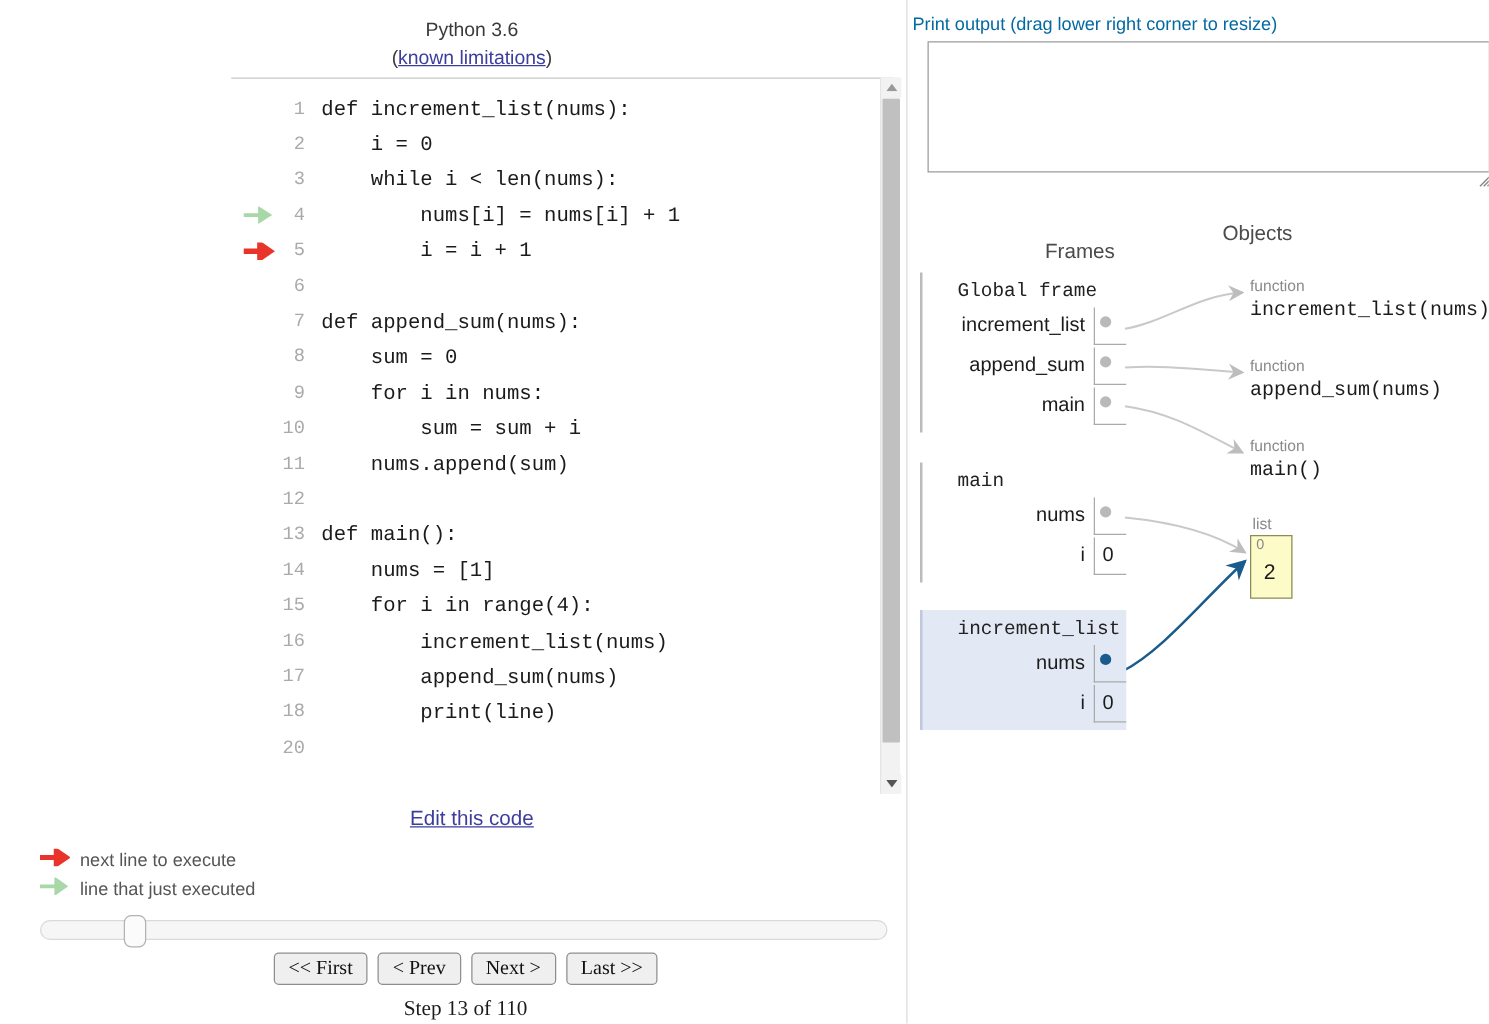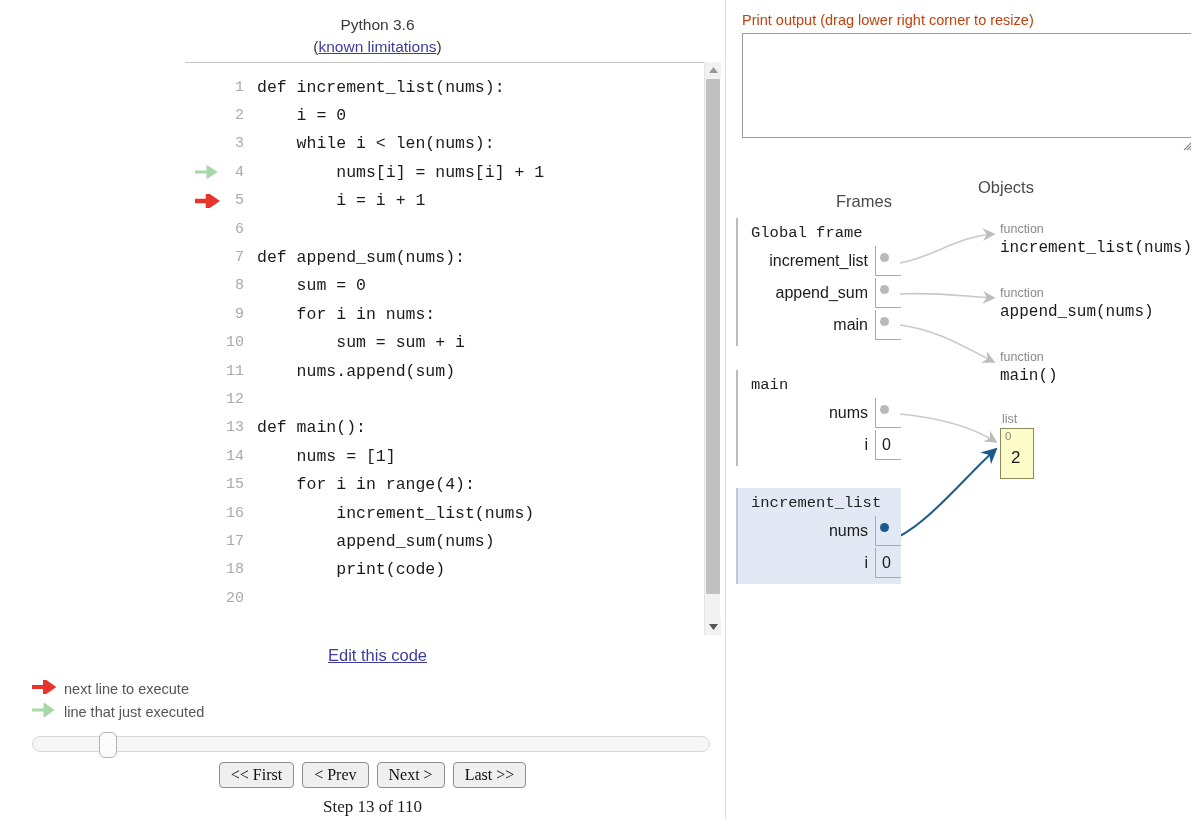--- a/index.html
+++ b/index.html
@@ -109,22 +109,22 @@
   }
   .step-label {
     position: absolute; left: 0; top: 797px; width: 705px; text-align: center;
     font-family: "Liberation Serif", serif; font-size: 17px; color: #1b1b1b;
   }
 
   
   #right-pane { position: absolute; left: 706px; top: 0; width: 485px; height: 819px; }
 
   .out-label {
-    position: absolute; left: 16px; top: 12px;
-    font-size: 14.5px; color: #c2410c;
+    position: absolute; left: 4px; top: 12px;
+    font-size: 14.5px; color: #0369a1;
   }
   #print-output {
     position: absolute; left: 16px; top: 33px; width: 450px; height: 105px;
     border: 1px solid #9b9b9b; background: #ffffff;
     font-family: "Liberation Mono", monospace; font-size: 13px;
     color: #111; padding: 4px 6px; resize: none; outline: none;
   }
   .resize-grip {
     position: absolute; left: 455px; top: 137px; width: 12px; height: 12px;
   }
@@ -139,21 +139,21 @@
   
   .frame {
     position: absolute; border-left: 2px solid #bbbbbb;
     padding: 4px 0 6px 0;
   }
   .frame.active {
     background: #e2e8f4; border-left: 2px solid #c0c8dd;
   }
   .frame-title {
     font-family: "Liberation Mono", monospace; font-size: 15.5px;
-    color: #222222; padding: 2px 0 2px 13px; white-space: nowrap;
+    color: #222222; padding: 2px 0 2px 28px; white-space: nowrap;
   }
   .var-row {
     display: flex; align-items: stretch; height: 30px; margin-top: 2px;
   }
   .var-name {
     flex: 1; text-align: right; padding-right: 7px;
     font-family: "Liberation Sans", sans-serif; font-size: 16px;
     color: #1b1b1b; display: flex; align-items: center;
     justify-content: flex-end; white-space: nowrap;
   }
@@ -311,21 +311,21 @@
               <td class="codeline">        increment_list(nums)</td>
             </tr>
             <tr class="code-row">
               <td class="gutter-arrow" style="text-align: right;"></td>
               <td class="lineno">17</td>
               <td class="codeline">        append_sum(nums)</td>
             </tr>
             <tr class="code-row">
               <td class="gutter-arrow" style="text-align: right;"></td>
               <td class="lineno">18</td>
-              <td class="codeline">        print(code)</td>
+              <td class="codeline">        print(line)</td>
             </tr>
             <tr class="code-row">
               <td class="gutter-arrow" style="text-align: right;"></td>
               <td class="lineno">20</td>
               <td class="codeline"></td>
             </tr>
           </tbody>
       </table>
     </div>
 

